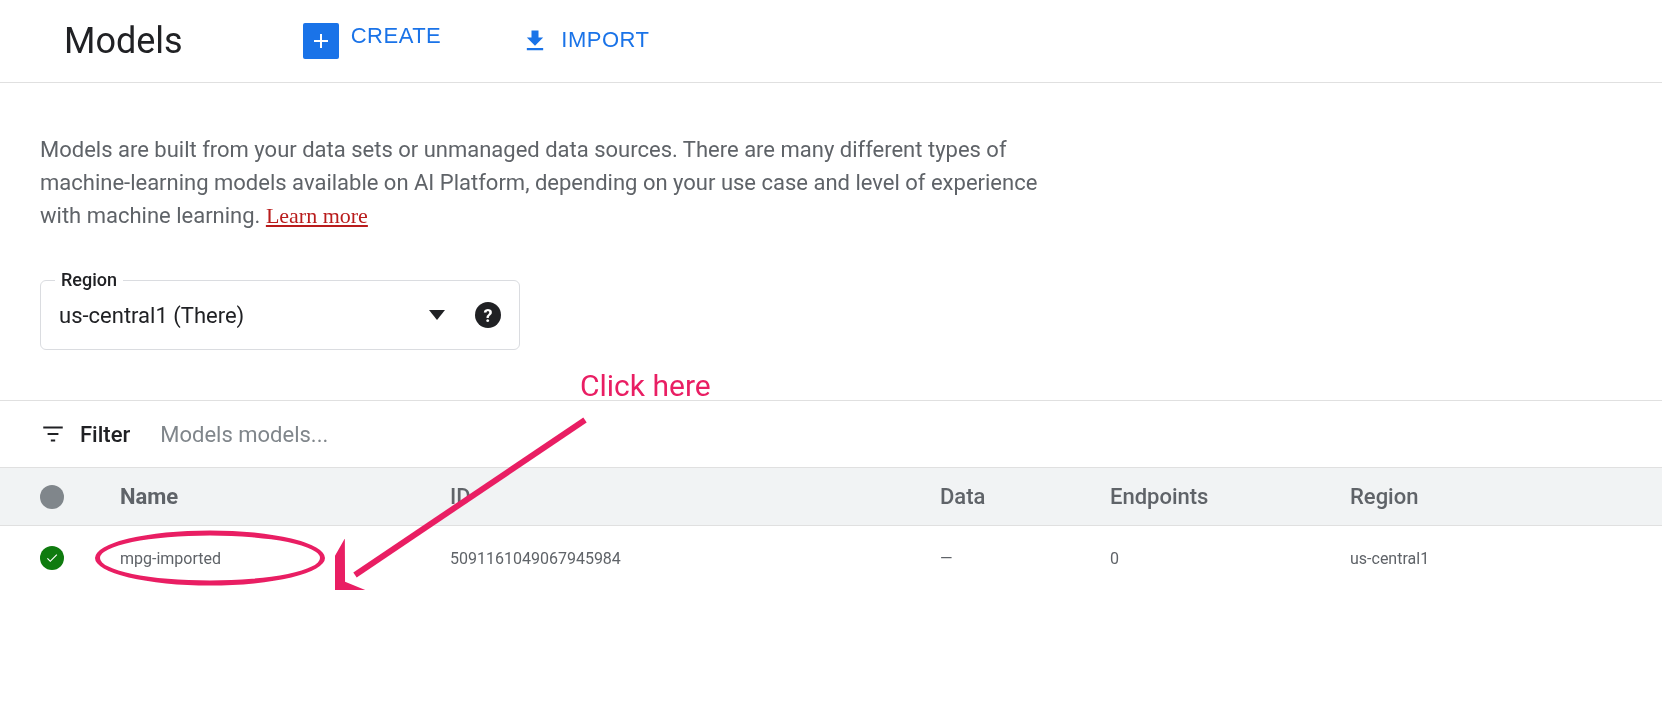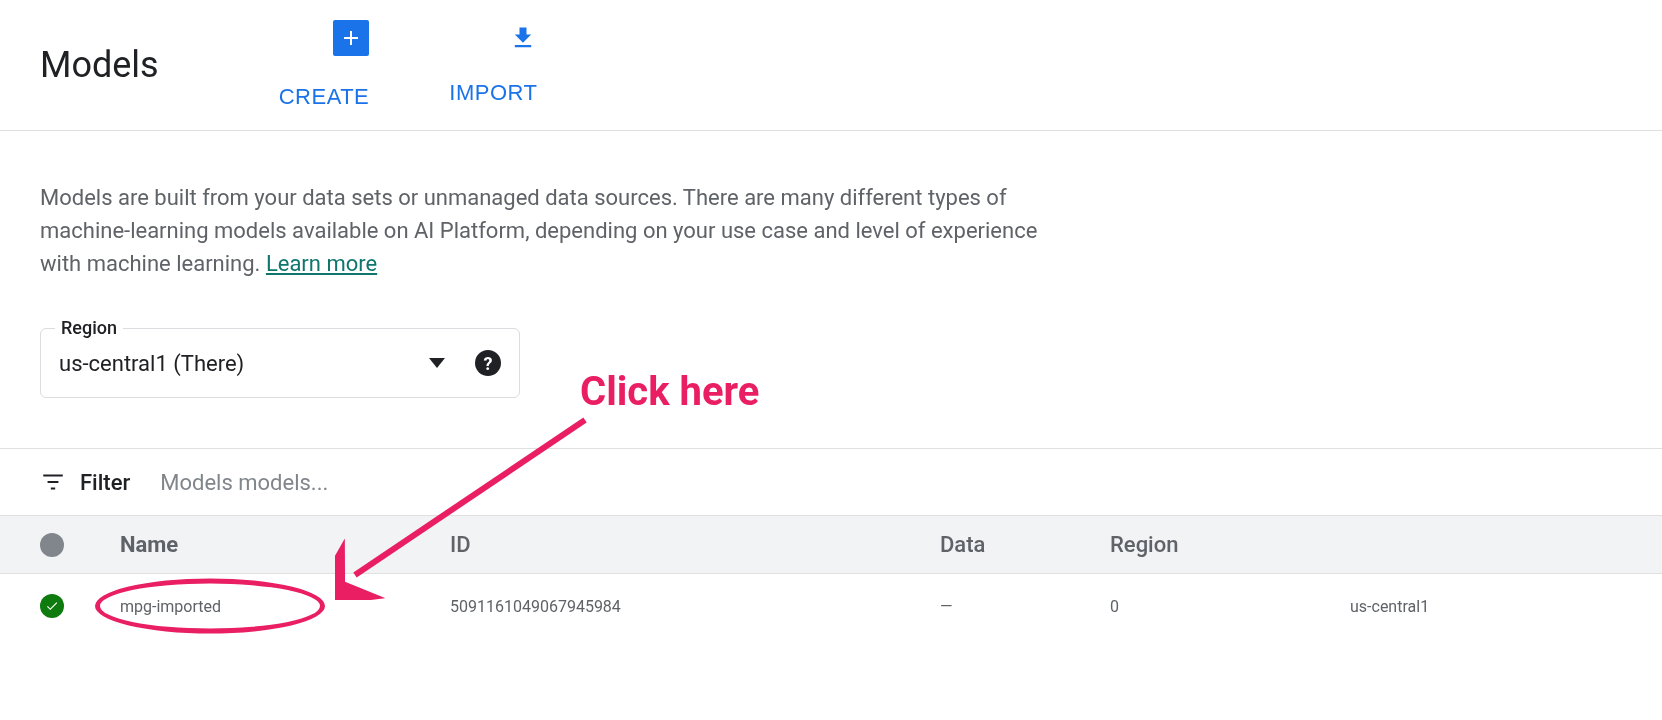--- a/index.html
+++ b/index.html
@@ -9,43 +9,42 @@
     }
     body {
       font-family: 'Google Sans', Roboto, Arial, sans-serif;
       background: #fff;
       color: #202124;
       width: 1662px;
     }
     .header {
       display: flex;
       align-items: center;
-      padding: 20px 40px;
+      padding: 20px 64px;
       border-bottom: 1px solid #e0e0e0;
     }
     .page-title {
       font-size: 36px;
       font-weight: 400;
       color: #202124;
       margin-right: 120px;
     }
     .action-btn {
       display: inline-flex;
-      align-items: flex-end;
-      gap: 28px;
+      align-items: flex-start;
+      gap: 12px;
       color: #1a73e8;
       font-size: 22px;
       font-weight: 500;
       letter-spacing: 0.5px;
       text-transform: uppercase;
       border: none;
       background: none;
       cursor: pointer;
       margin-right: 80px;
-      flex-direction: column;
     }
     .plus-box {
       width: 36px;
       height: 36px;
       background: #1a73e8;
       color: #fff;
       display: inline-flex;
       align-items: center;
       justify-content: center;
       border-radius: 2px;
@@ -66,23 +65,24 @@
       padding: 50px 40px 0 40px;
     }
     .description {
       font-size: 22px;
       color: #5f6368;
       line-height: 1.5;
       max-width: 1020px;
       margin-bottom: 48px;
     }
     .learn-more {
-      color: #0f766e;
+      color: #b91c1c;
       text-decoration: underline;
       cursor: pointer;
+      font-family: Liberation Serif, serif;
     }
     .region-selector {
       display: inline-flex;
       align-items: center;
       border: 1px solid #dadce0;
       border-radius: 6px;
       padding: 10px 18px;
       position: relative;
       min-width: 480px;
       height: 70px;
@@ -224,22 +224,22 @@
       pointer-events: none;
     }
     .annotation {
       position: absolute;
       left: 580px;
       top: 368px;
       pointer-events: none;
     }
     .annotation-text {
       color: #e91e63;
-      font-size: 40px;
-      font-weight: bold;
+      font-size: 30px;
+      font-weight: normal;
       text-shadow: 1px 1px 0 rgba(255,255,255,0.6);
     }
     .annotation-arrow {
       position: absolute;
       left: 335px;
       top: 400px;
       pointer-events: none;
     }
     .container {
       position: relative;
@@ -298,20 +298,21 @@
   </div>
 
   <div class="table">
     <div class="table-header">
       <div class="col-status">
         <div class="status-dot"></div>
       </div>
       <div class="col-name">Name</div>
       <div class="col-id">ID</div>
       <div class="col-data">Data</div>
+      <div class="col-endpoints">Endpoints</div>
       <div class="col-region">Region</div>
     </div>
     <div class="table-row">
       <div class="col-status">
         <span class="status-check">
           <svg width="14" height="14" viewBox="0 0 24 24" fill="#fff">
               <path d="M9 16.17L4.83 12l-1.42 1.41L9 19 21 7l-1.41-1.41L9 16.17z"></path>
             </svg>
         </span>
       </div>

